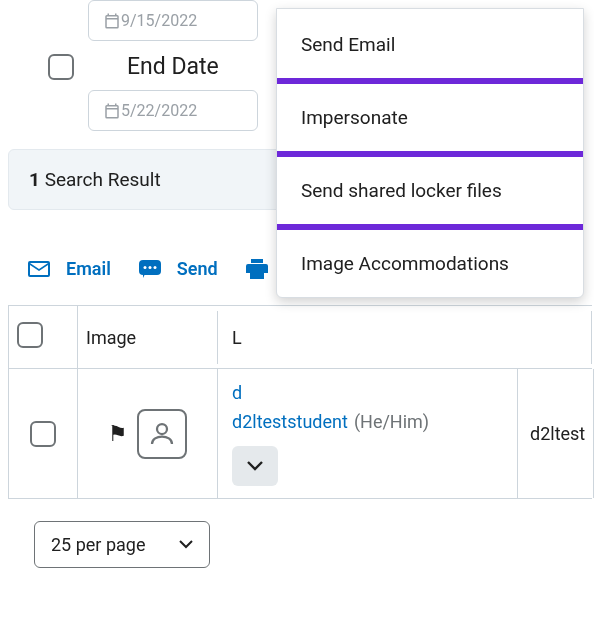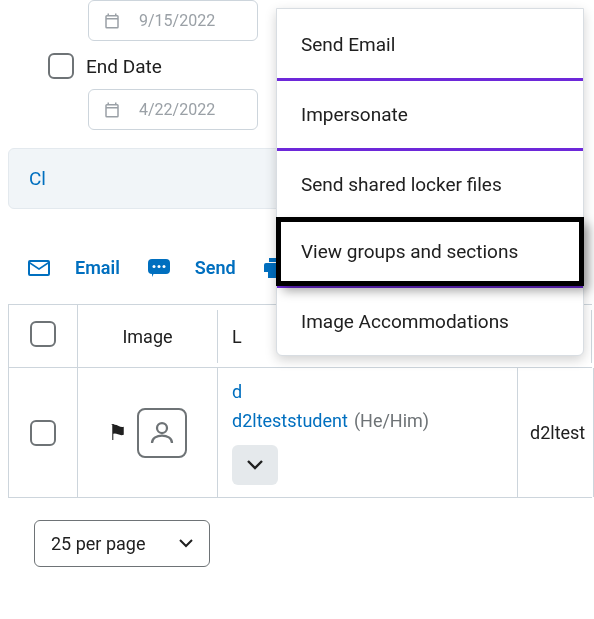--- a/index.html
+++ b/index.html
@@ -28,26 +28,27 @@
       background: #fff;
       display: inline-block;
     }
     .date-input {
       display: flex;
       align-items: center;
       border: 1px solid #cdd5dc;
       border-radius: 6px;
       padding: 10px 14px;
       color: #9aa0a6;
-      gap: 18px;
+      gap: 0;
       min-width: 170px;
     }
     .date-label {
-      font-size: 19px;
+      font-size: 23px;
       color: #202020;
+      margin-left: 41px;
     }
 
     
     .search-bar {
       margin-top: 18px;
       background: #f1f5f8;
       border: 1px solid #e3e9ee;
       border-radius: 6px;
       padding: 18px 20px;
       display: flex;
@@ -67,21 +68,21 @@
     .toolbar {
       margin-top: 48px;
       display: flex;
       align-items: center;
       gap: 28px;
       padding-left: 28px;
     }
     .tool {
       display: flex;
       align-items: center;
-      gap: 25px;
+      gap: 16px;
       color: #006fbf;
       font-weight: 600;
       font-size: 18px;
     }
     .tool svg { fill: #006fbf; }
 
     
     .table {
       margin-top: 26px;
       border-top: 1px solid #cdd5dc;
@@ -92,21 +93,20 @@
       display: grid;
       grid-template-columns: 70px 140px 140px auto;
       border-bottom: 1px solid #cdd5dc;
       min-height: 60px;
       align-items: center;
     }
     .th {
       padding: 16px 8px;
       font-size: 18px;
       border-right: 1px solid #cdd5dc;
-      text-align: center;
     }
     .th:first-child { border-left: 1px solid #cdd5dc; }
     .th-username { text-align: left; padding-left: 14px; }
 
     .table-row {
       display: grid;
       grid-template-columns: 70px 140px 300px auto;
       border-bottom: 1px solid #cdd5dc;
       min-height: 130px;
       align-items: center;
@@ -181,21 +181,21 @@
       border-radius: 0 0 6px 6px;
       box-shadow: 0 4px 12px rgba(0,0,0,0.18);
       z-index: 20;
       padding-top: 2px;
     }
     .menu-item {
       padding: 22px 24px;
       font-size: 19px;
       color: #202020;
     }
-    .menu-sep { border-top: 3px solid #6d28d9; }
+    .menu-sep { border-top: 6px solid #6d28d9; }
     .menu-highlight {
       outline: 5px solid #000;
       outline-offset: -4px;
       position: relative;
     }
     .menu-highlight::after {
       content: "";
       position: absolute;
       inset: 0;
       box-shadow: 6px 6px 10px rgba(0,0,0,0.35);
@@ -225,26 +225,29 @@
   <div class="date-row" style="margin-top:12px;">
     <span class="checkbox"></span>
     <span class="date-label">End Date</span>
   </div>
 
   <div class="date-row" style="margin-left:40px; margin-top:10px;">
     <div class="date-input">
       <svg class="cal-icon" viewBox="0 0 24 24">
           <path fill="#9aa0a6" d="M19 4h-1V2h-2v2H8V2H6v2H5a2 2 0 0 0-2 2v14a2 2 0 0 0 2 2h14a2 2 0 0 0 2-2V6a2 2 0 0 0-2-2zm0 16H5V10h14v10zm0-12H5V6h14v2z"></path>
         </svg>
-      <span>4/22/2022</span>
+      <span>5/22/2022</span>
     </div>
   </div>
 </div>
 
 <div class="search-bar">
+  <span class="search-text">
+    <b>1</b> <span>Search Result</span>
+  </span>
   <span class="clear-link">Cl</span>
 </div>
 
 <div class="toolbar">
   <div class="tool">
     <svg width="22" height="16">
         <path d="M0 0h22v16H0z" fill="none"></path>
         <path d="M2 0h18a2 2 0 0 1 2 2v12a2 2 0 0 1-2 2H2a2 2 0 0 1-2-2V2a2 2 0 0 1 2-2zm0 2 9 6 9-6H2zm0 12h18V4l-9 6-9-6v10z"></path>
       </svg>
     <span>Email</span>
@@ -312,15 +315,14 @@
     <svg width="14" height="9" viewBox="0 0 14 9">
         <path d="M1 1l6 6 6-6" fill="none" stroke="#202020" stroke-width="2"></path>
       </svg>
   </div>
 </div>
 
 <div class="menu">
   <div class="menu-item">Send Email</div>
   <div class="menu-item menu-sep">Impersonate</div>
   <div class="menu-item menu-sep">Send shared locker files</div>
-  <div class="menu-item menu-highlight">View groups and sections</div>
   <div class="menu-item menu-sep">Image Accommodations</div>
 </div>
 
 </body></html>

